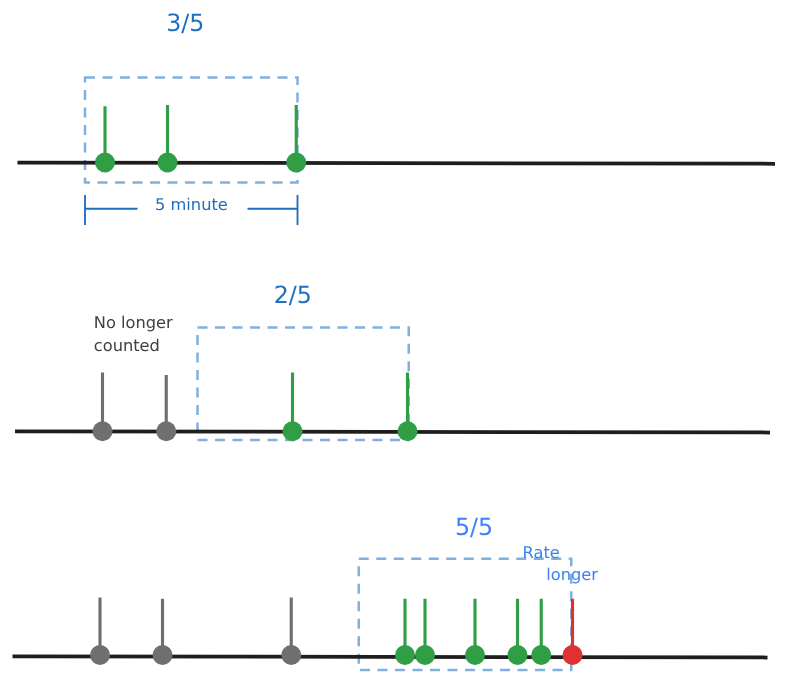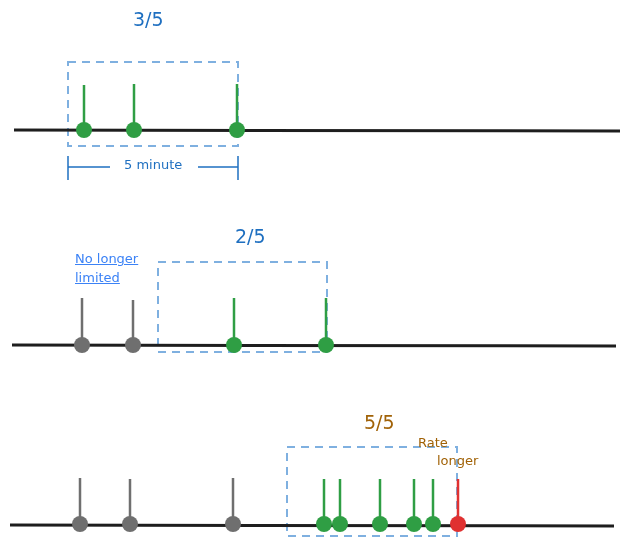--- a/index.html
+++ b/index.html
@@ -1,22 +1,22 @@
 <!DOCTYPE html>
 <html><head>
 <meta charset="utf-8">
 <style>
   html, body { margin: 0; padding: 0; background: #ffffff; }
   body { width: 629px; height: 547px; position: relative; overflow: hidden;
          font-family: "DejaVu Sans", sans-serif; }
   svg { position: absolute; left: 0; top: 0; }
   .label { position: absolute; white-space: nowrap; line-height: 1.15; }
   .blue { color: #1e6fc0; }
-  .red { color: #a16207; }
-  .gray { color: #3b82f6; text-decoration: underline; }
+  .red { color: #3b82f6; }
+  .gray { color: #404040; }
   .big { font-size: 19px; }
   .small { font-size: 13px; }
 </style>
 </head>
 <body>
 
 <svg width="629" height="547" viewBox="0 0 629 547">
 
   <g>
     <rect x="68" y="62" width="170" height="84" fill="none" stroke="#7fb0e0" stroke-width="2" stroke-dasharray="8 6"></rect>
@@ -74,19 +74,19 @@
         <circle cx="433" cy="524" r="8" fill="#2f9e44"></circle>
       <line x1="458" y1="479" x2="458" y2="524" stroke="#e03131" stroke-width="2.5"></line>
         <circle cx="458" cy="524" r="8" fill="#e03131"></circle>
     </g>
   </g>
 </svg>
 
 <div class="label blue big" style="left:133px; top:9px;">3/5</div>
 <div class="label blue small" style="left:124px; top:158px;">5 minute</div>
 
-<div class="label blue big" style="left:235px; top:226px;">2/5</div>
+<div class="label blue big" style="left:219px; top:226px;">2/5</div>
 <div class="label gray small" style="left:75px; top:252px;">No longer</div>
-<div class="label gray small" style="left:75px; top:271px;">limited</div>
+<div class="label gray small" style="left:75px; top:271px;">counted</div>
 
 <div class="label red big" style="left:364px; top:412px;">5/5</div>
 <div class="label red small" style="left:418px; top:436px;">Rate</div>
 <div class="label red small" style="left:437px; top:454px;">longer</div>
 
 </body></html>

